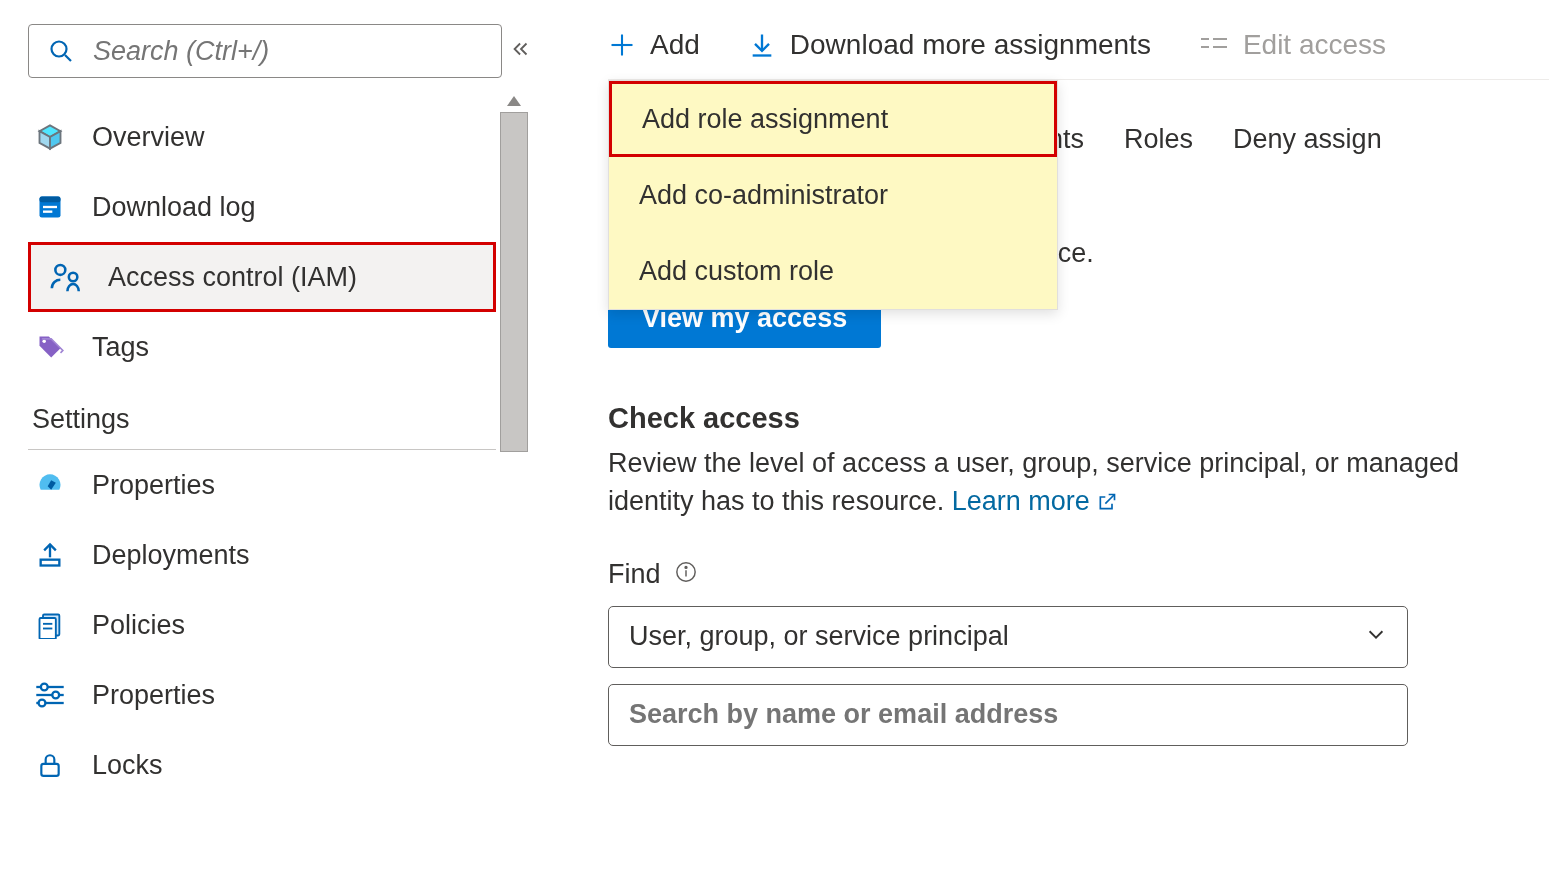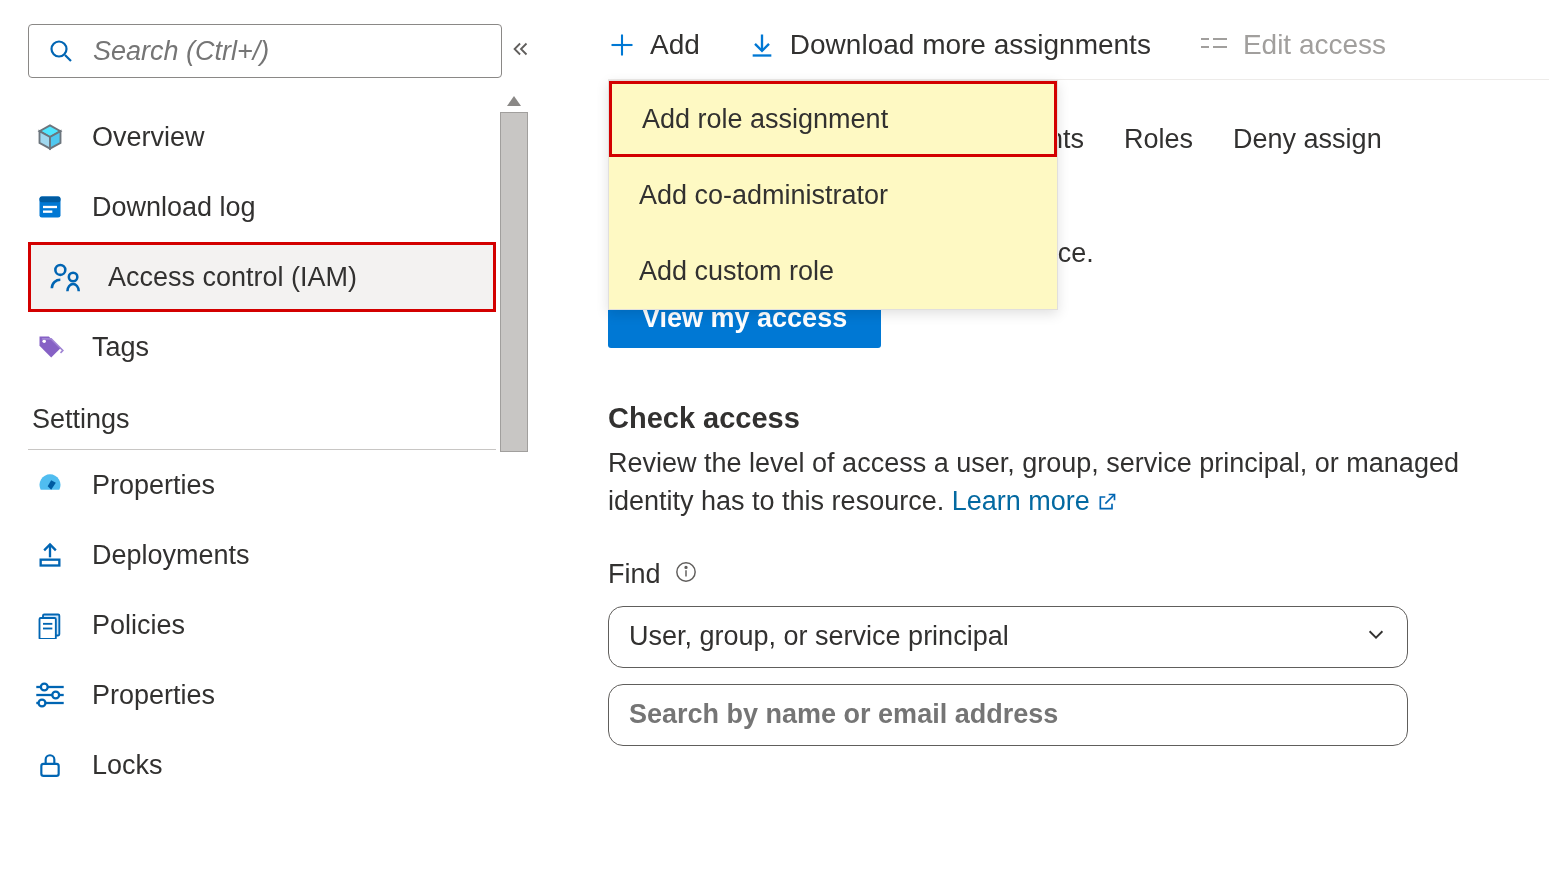--- a/index.html
+++ b/index.html
@@ -143,21 +143,21 @@
     cursor:pointer;
   }
   .check-heading { font-size: 29px; font-weight:700; margin-top: 54px; }
   .check-desc { font-size: 27px; margin-top: 10px; max-width: 870px; line-height: 1.4; }
   .link { color:#0369a1; cursor:pointer; }
   .find-row { display:flex; align-items:flex-start; gap:14px; margin-top: 38px; font-size: 27px;}
   .select, .text-input {
     width: 800px;
     height: 62px;
     border: 1.5px solid #605e5c;
-    border-radius: 15px;
+    border-radius: 5px;
     display:flex;
     align-items:center;
     justify-content:space-between;
     padding: 0 20px;
     font-size: 27px;
     margin-top: 16px;
   }
   .text-input input {
     border:none; outline:none; font-size:27px; width:100%; color:#605e5c;font-weight:bold;
   }

